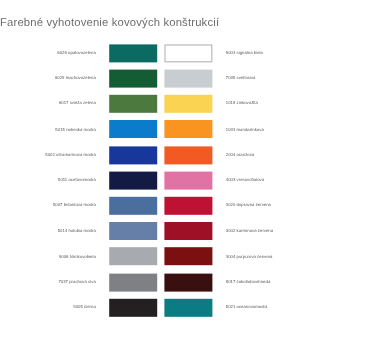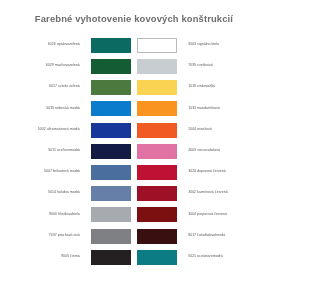--- a/index.html
+++ b/index.html
@@ -14,24 +14,24 @@
     overflow: hidden;
   }
   #page {
     width: 268px;
     height: 298px;
     position: relative;
     background: #ffffff;
     box-sizing: border-box;
   }
   #page-title {
-    text-align: center;
+    text-align: left;
     color: #6d6d6d;
     font-size: 9.4px;
-    font-weight: 700;
+    font-weight: 400;
     letter-spacing: 0.15px;
     padding-top: 13px;
     padding-bottom: 0;
     line-height: 12px;
     white-space: nowrap;
   }
   #swatch-table {
     margin: 0 auto;
     margin-top: 9px;
     border-collapse: collapse;

